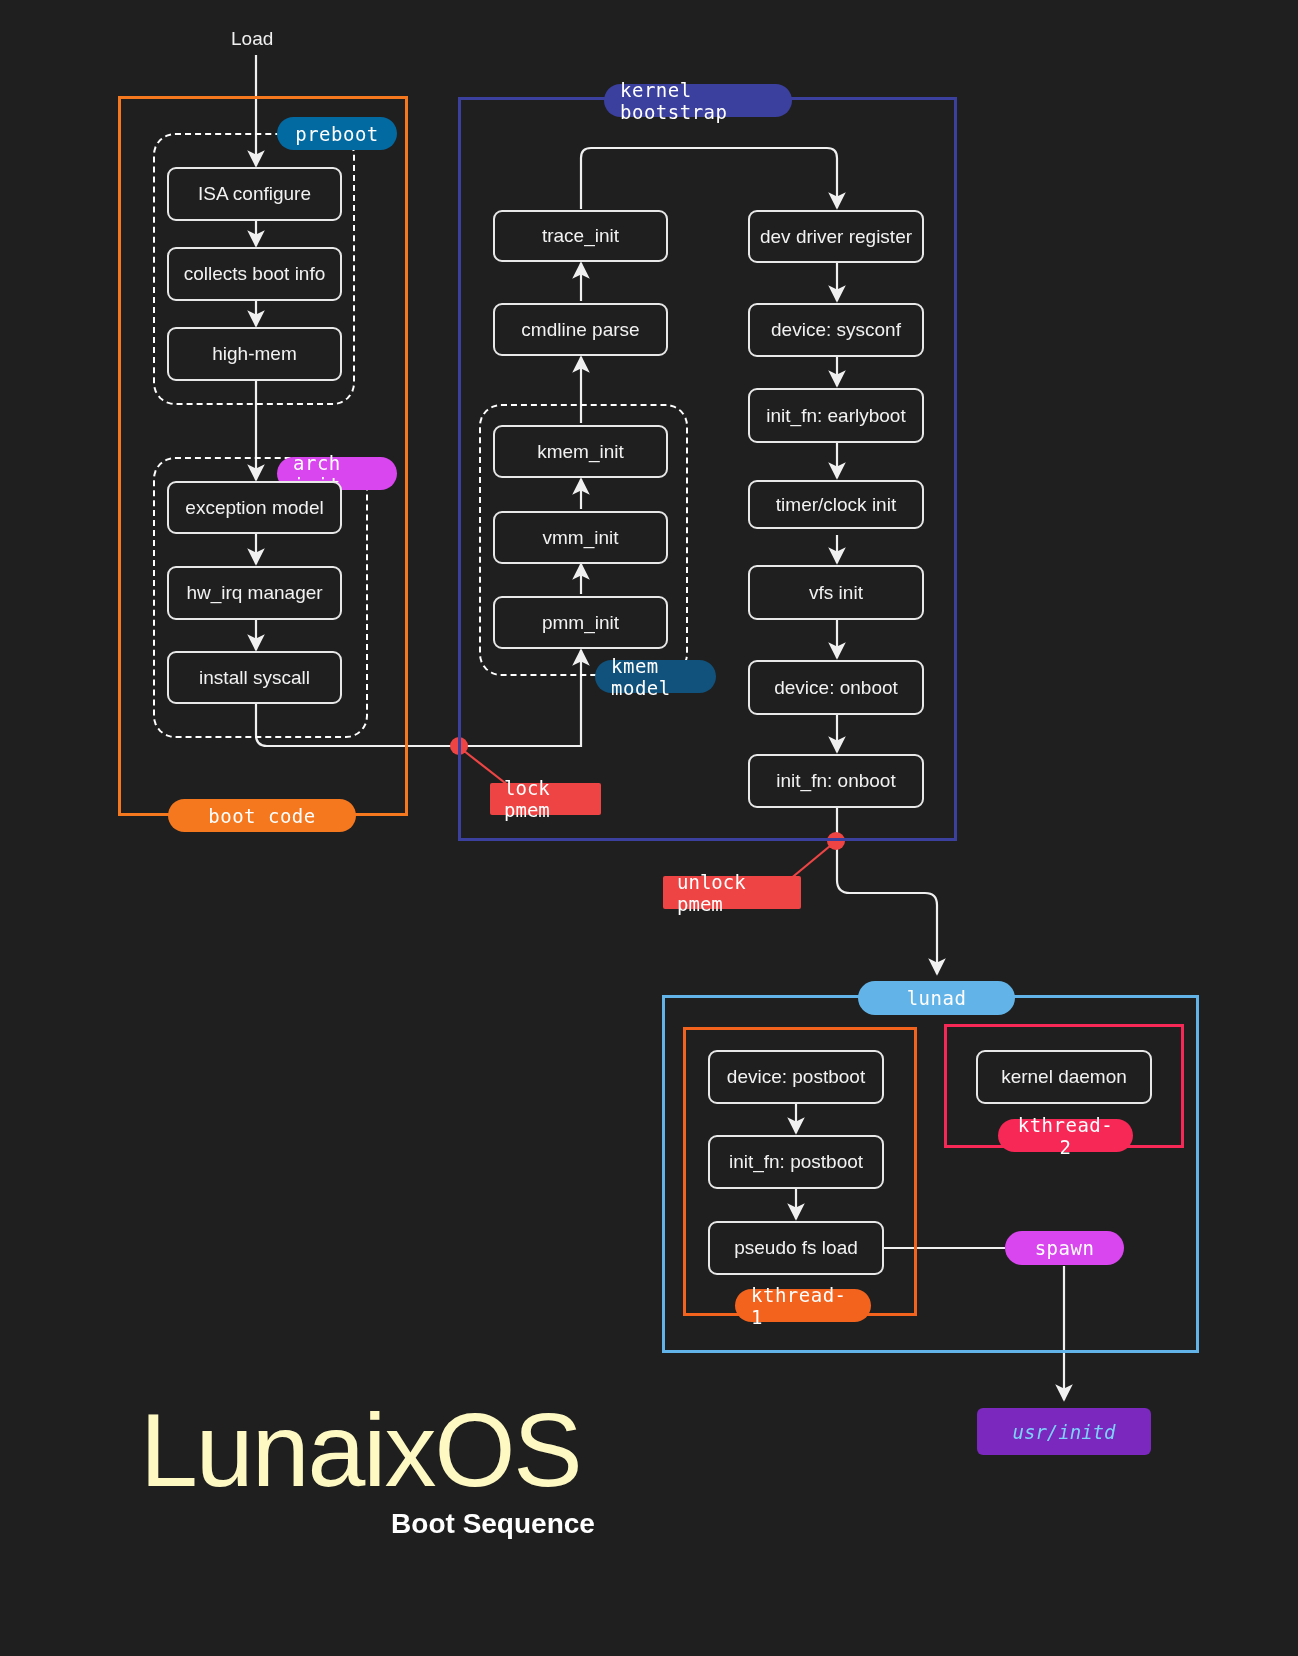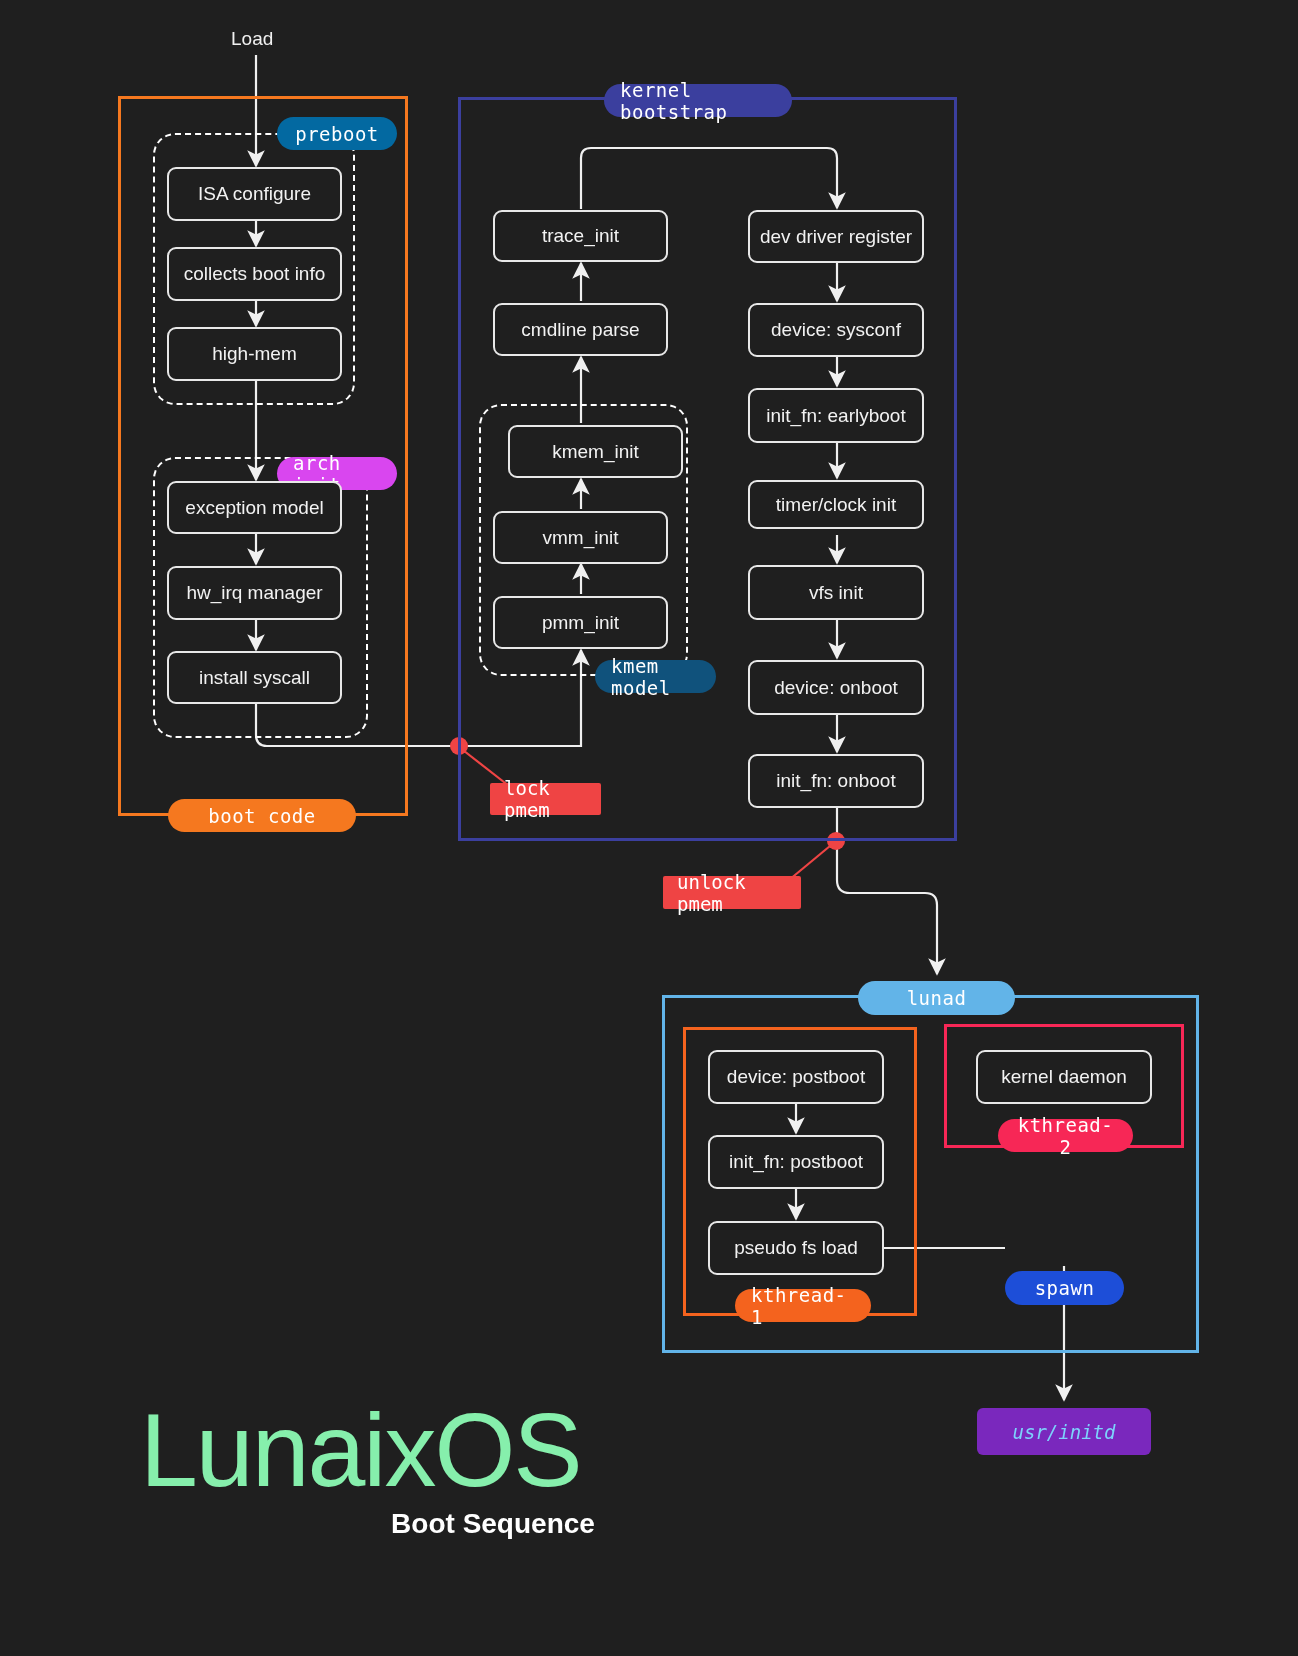--- a/index.html
+++ b/index.html
@@ -29,21 +29,21 @@
         padding:0 14px;height:34px;}
   .boxlbl{position:absolute;box-sizing:border-box;border-radius:6px;
         font-family:"DejaVu Sans Mono","Liberation Mono",monospace;font-size:19px;
         color:#7dd3fc;display:flex;align-items:center;justify-content:center;height:48px;font-style:italic;}
 
   .plain{position:absolute;font-size:19px;color:#f0f0f0;white-space:nowrap;}
 
   
   #logo-wrap{position:absolute;left:18px;top:1390px;width:520px;height:130px;}
   #logo-word{position:absolute;left:140px;top:1398px;font-family:"Liberation Sans",sans-serif;
-      font-size:104px;font-weight:400;color:#86efac;letter-spacing:-2px;line-height:1;}
+      font-size:104px;font-weight:400;color:#fef9c3;letter-spacing:-2px;line-height:1;}
   #subtitle{position:absolute;left:0;top:1508px;width:986px;text-align:center;
       font-size:28px;font-weight:bold;color:#ffffff;}
 </style>
 </head>
 <body>
 
 <div id="stage">
 
   <svg id="wires" viewBox="0 0 1298 1656">
     <defs>
@@ -120,21 +120,21 @@
 
   <div class="frame solid" style="left:458px;top:97px;width:499px;height:744px;border-color:#3b3f9e;"></div>
   <div class="pill" style="left:604px;top:84px;width:188px;height:33px;background:#3b3f9e;">kernel bootstrap</div>
 
   <div class="node" style="left:493px;top:210px;width:175px;height:52px;">trace_init</div>
   <div class="node" style="left:493px;top:303px;width:175px;height:53px;">cmdline parse</div>
 
   <div class="frame dashed" style="left:479px;top:404px;width:209px;height:272px;"></div>
   <div class="pill" style="left:595px;top:660px;width:121px;height:33px;background:#10527c;">kmem model</div>
 
-  <div class="node" style="left:508px;top:425px;width:175px;height:53px;">kmem_init</div>
+  <div class="node" style="left:493px;top:425px;width:175px;height:53px;">kmem_init</div>
   <div class="node" style="left:493px;top:511px;width:175px;height:53px;">vmm_init</div>
   <div class="node" style="left:493px;top:596px;width:175px;height:53px;">pmm_init</div>
 
   <div class="node" style="left:748px;top:210px;width:176px;height:53px;">dev driver register</div>
   <div class="node" style="left:748px;top:303px;width:176px;height:54px;">device: sysconf</div>
   <div class="node" style="left:748px;top:388px;width:176px;height:55px;">init_fn: earlyboot</div>
   <div class="node" style="left:748px;top:480px;width:176px;height:49px;">timer/clock init</div>
   <div class="node" style="left:748px;top:565px;width:176px;height:55px;">vfs init</div>
   <div class="node" style="left:748px;top:660px;width:176px;height:55px;">device: onboot</div>
   <div class="node" style="left:748px;top:754px;width:176px;height:54px;">init_fn: onboot</div>
@@ -149,21 +149,21 @@
   <div class="pill" style="left:735px;top:1289px;width:136px;height:33px;background:#f4631e;">kthread-1</div>
 
   <div class="node" style="left:708px;top:1050px;width:176px;height:54px;">device: postboot</div>
   <div class="node" style="left:708px;top:1135px;width:176px;height:54px;">init_fn: postboot</div>
   <div class="node" style="left:708px;top:1221px;width:176px;height:54px;">pseudo fs load</div>
 
   <div class="frame solid" style="left:944px;top:1024px;width:240px;height:124px;border-color:#f72756;"></div>
   <div class="pill" style="left:998px;top:1119px;width:135px;height:33px;background:#f72756;text-align:center;">kthread-2</div>
   <div class="node" style="left:976px;top:1050px;width:176px;height:54px;">kernel daemon</div>
 
-  <div class="pill" style="left:1005px;top:1231px;width:119px;height:34px;background:#1d4ed8;margin-top:40px;">spawn</div>
+  <div class="pill" style="left:1005px;top:1231px;width:119px;height:34px;background:#d946ef;">spawn</div>
 
   <div class="boxlbl" style="left:977px;top:1408px;width:174px;height:47px;background:#7a28bd;border-radius:6px;">usr/initd</div>
 
   <div id="logo-wrap">
     
   </div>
   <div id="logo-word">LunaixOS</div>
   <div id="subtitle">Boot Sequence</div>
 
 </div>

